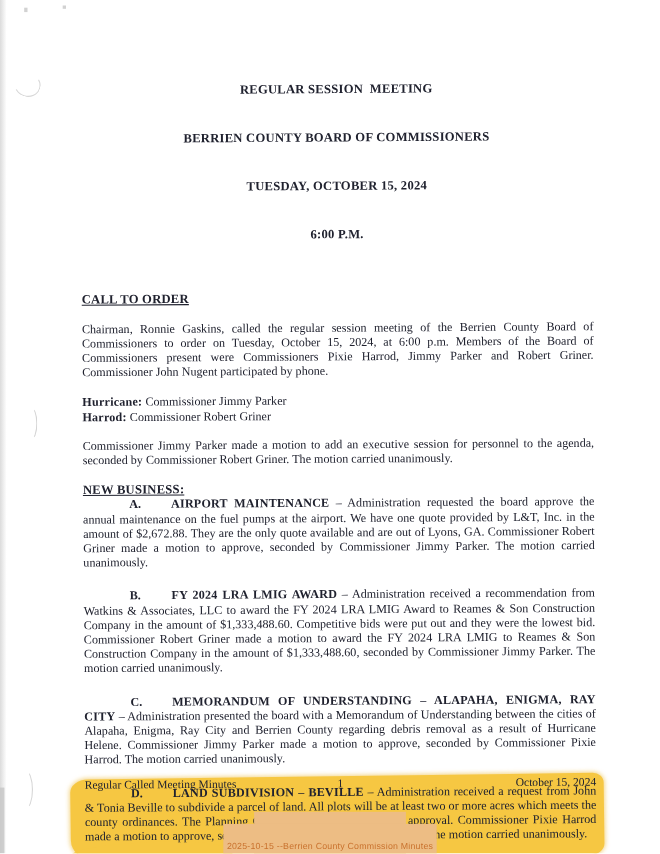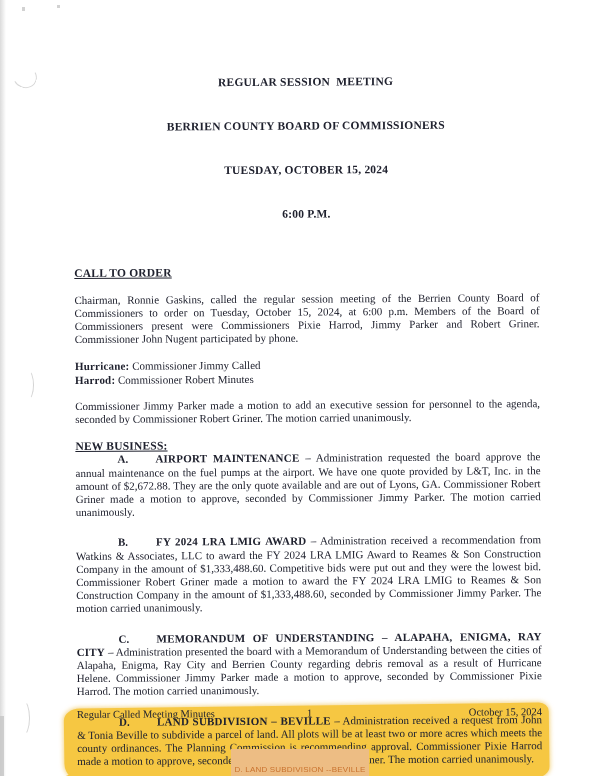--- a/index.html
+++ b/index.html
@@ -92,22 +92,22 @@
       <div>BERRIEN COUNTY BOARD OF COMMISSIONERS</div>
       <div>TUESDAY, OCTOBER 15, 2024</div>
       <div>6:00 P.M.</div>
     </div>
 
     <div class="section-heading">CALL TO ORDER</div>
 
     <p class="para">Chairman, Ronnie Gaskins, called the regular session meeting of the Berrien County Board of Commissioners to order on Tuesday, October 15, 2024, at 6:00 p.m.  Members of the Board of Commissioners present were Commissioners Pixie Harrod, Jimmy Parker and Robert Griner. Commissioner John Nugent participated by phone.</p>
 
     <div class="label-block">
-      <div><b>Hurricane:</b> <span>Commissioner Jimmy Called</span></div>
-      <div><b>Harrod:</b> <span>Commissioner Robert Minutes</span></div>
+      <div><b>Hurricane:</b> <span>Commissioner Jimmy Parker</span></div>
+      <div><b>Harrod:</b> <span>Commissioner Robert Griner</span></div>
     </div>
 
     <p class="para">Commissioner Jimmy Parker made a motion to add an executive session for personnel to the agenda, seconded by Commissioner Robert Griner.  The motion carried unanimously.</p>
 
     <div class="section-heading nb">NEW BUSINESS:</div>
 
     <p class="para item"><span class="item-letter">A.</span><b class="item-title">AIRPORT MAINTENANCE</b><span class="item-body"> – Administration requested the board approve the annual maintenance on the fuel pumps at the airport.  We have one quote provided by L&amp;T, Inc. in the amount of $2,672.88.  They are the only quote available and are out of Lyons, GA. Commissioner Robert Griner made a motion to approve, seconded by Commissioner Jimmy Parker.  The motion carried unanimously.</span></p>
 
     <p class="para item"><span class="item-letter">B.</span><b class="item-title">FY 2024 LRA LMIG AWARD</b><span class="item-body"> – Administration received a recommendation from Watkins &amp; Associates, LLC to award the FY 2024 LRA LMIG Award to Reames &amp; Son Construction Company in the amount of $1,333,488.60.  Competitive bids were put out and they were the lowest bid.  Commissioner Robert Griner made a motion to award the FY 2024 LRA LMIG to Reames &amp; Son Construction Company in the amount of $1,333,488.60, seconded by Commissioner Jimmy Parker. The motion carried unanimously.</span></p>
 
@@ -120,15 +120,16 @@
     <div class="page-footer">
       <span class="f-left">Regular Called Meeting Minutes</span>
       <span class="f-center">1</span>
       <span class="f-right">October 15, 2024</span>
     </div>
 
   </div>
 
   <div class="stamp">
     <div class="stamp-row"><span class="stamp-text">D. LAND SUBDIVISION --BEVILLE</span></div>
+    <div class="stamp-row"><span class="stamp-text">2025-10-15 --Berrien County Commission Minutes</span></div>
   </div>
 
 </div>
 
 </body></html>

